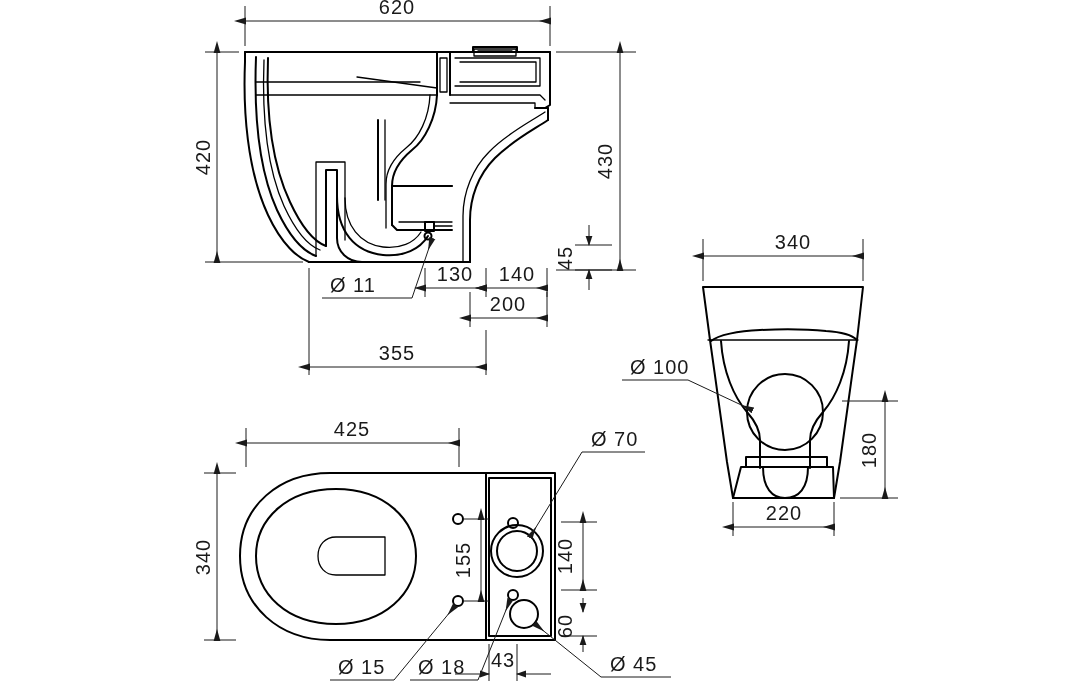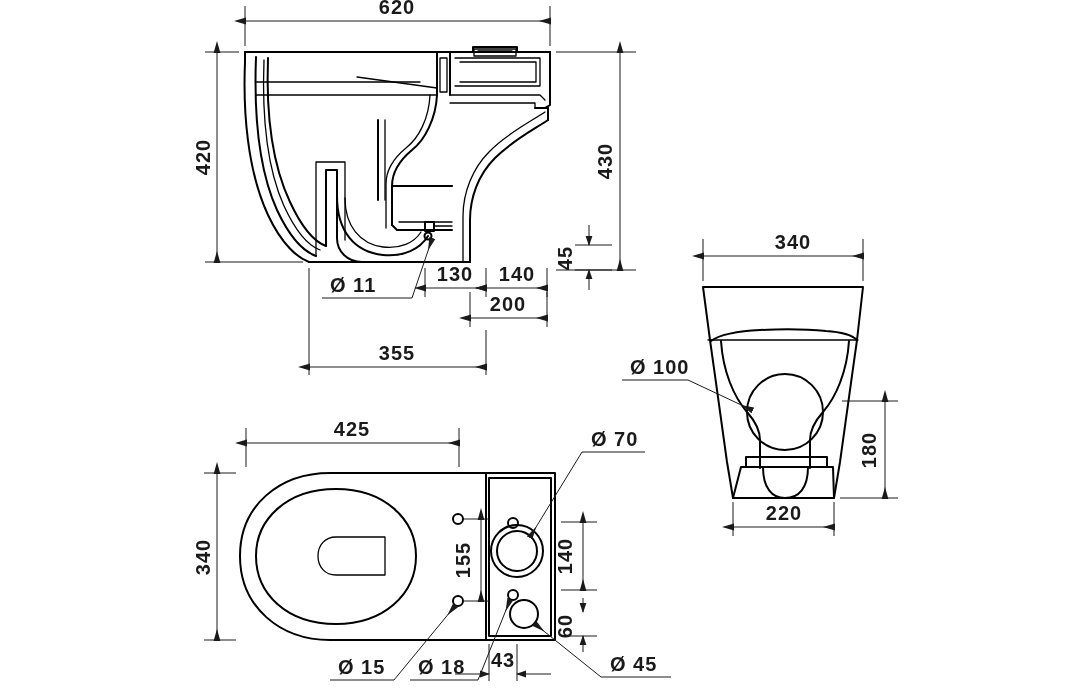--- a/index.html
+++ b/index.html
@@ -12,21 +12,20 @@
     width: 1091px;
     height: 700px;
     font-family: "Liberation Sans", sans-serif;
     overflow: hidden;
   }
   #drawing-root {
     position: relative;
     width: 1091px;
     height: 700px;
     background: #ffffff;
-    font-weight: bold;
   }
   svg#cad {
     display: block;
     width: 1091px;
     height: 700px;
   }
   .obj {
     fill: none;
     stroke: #000000;
     stroke-width: 2.0;

